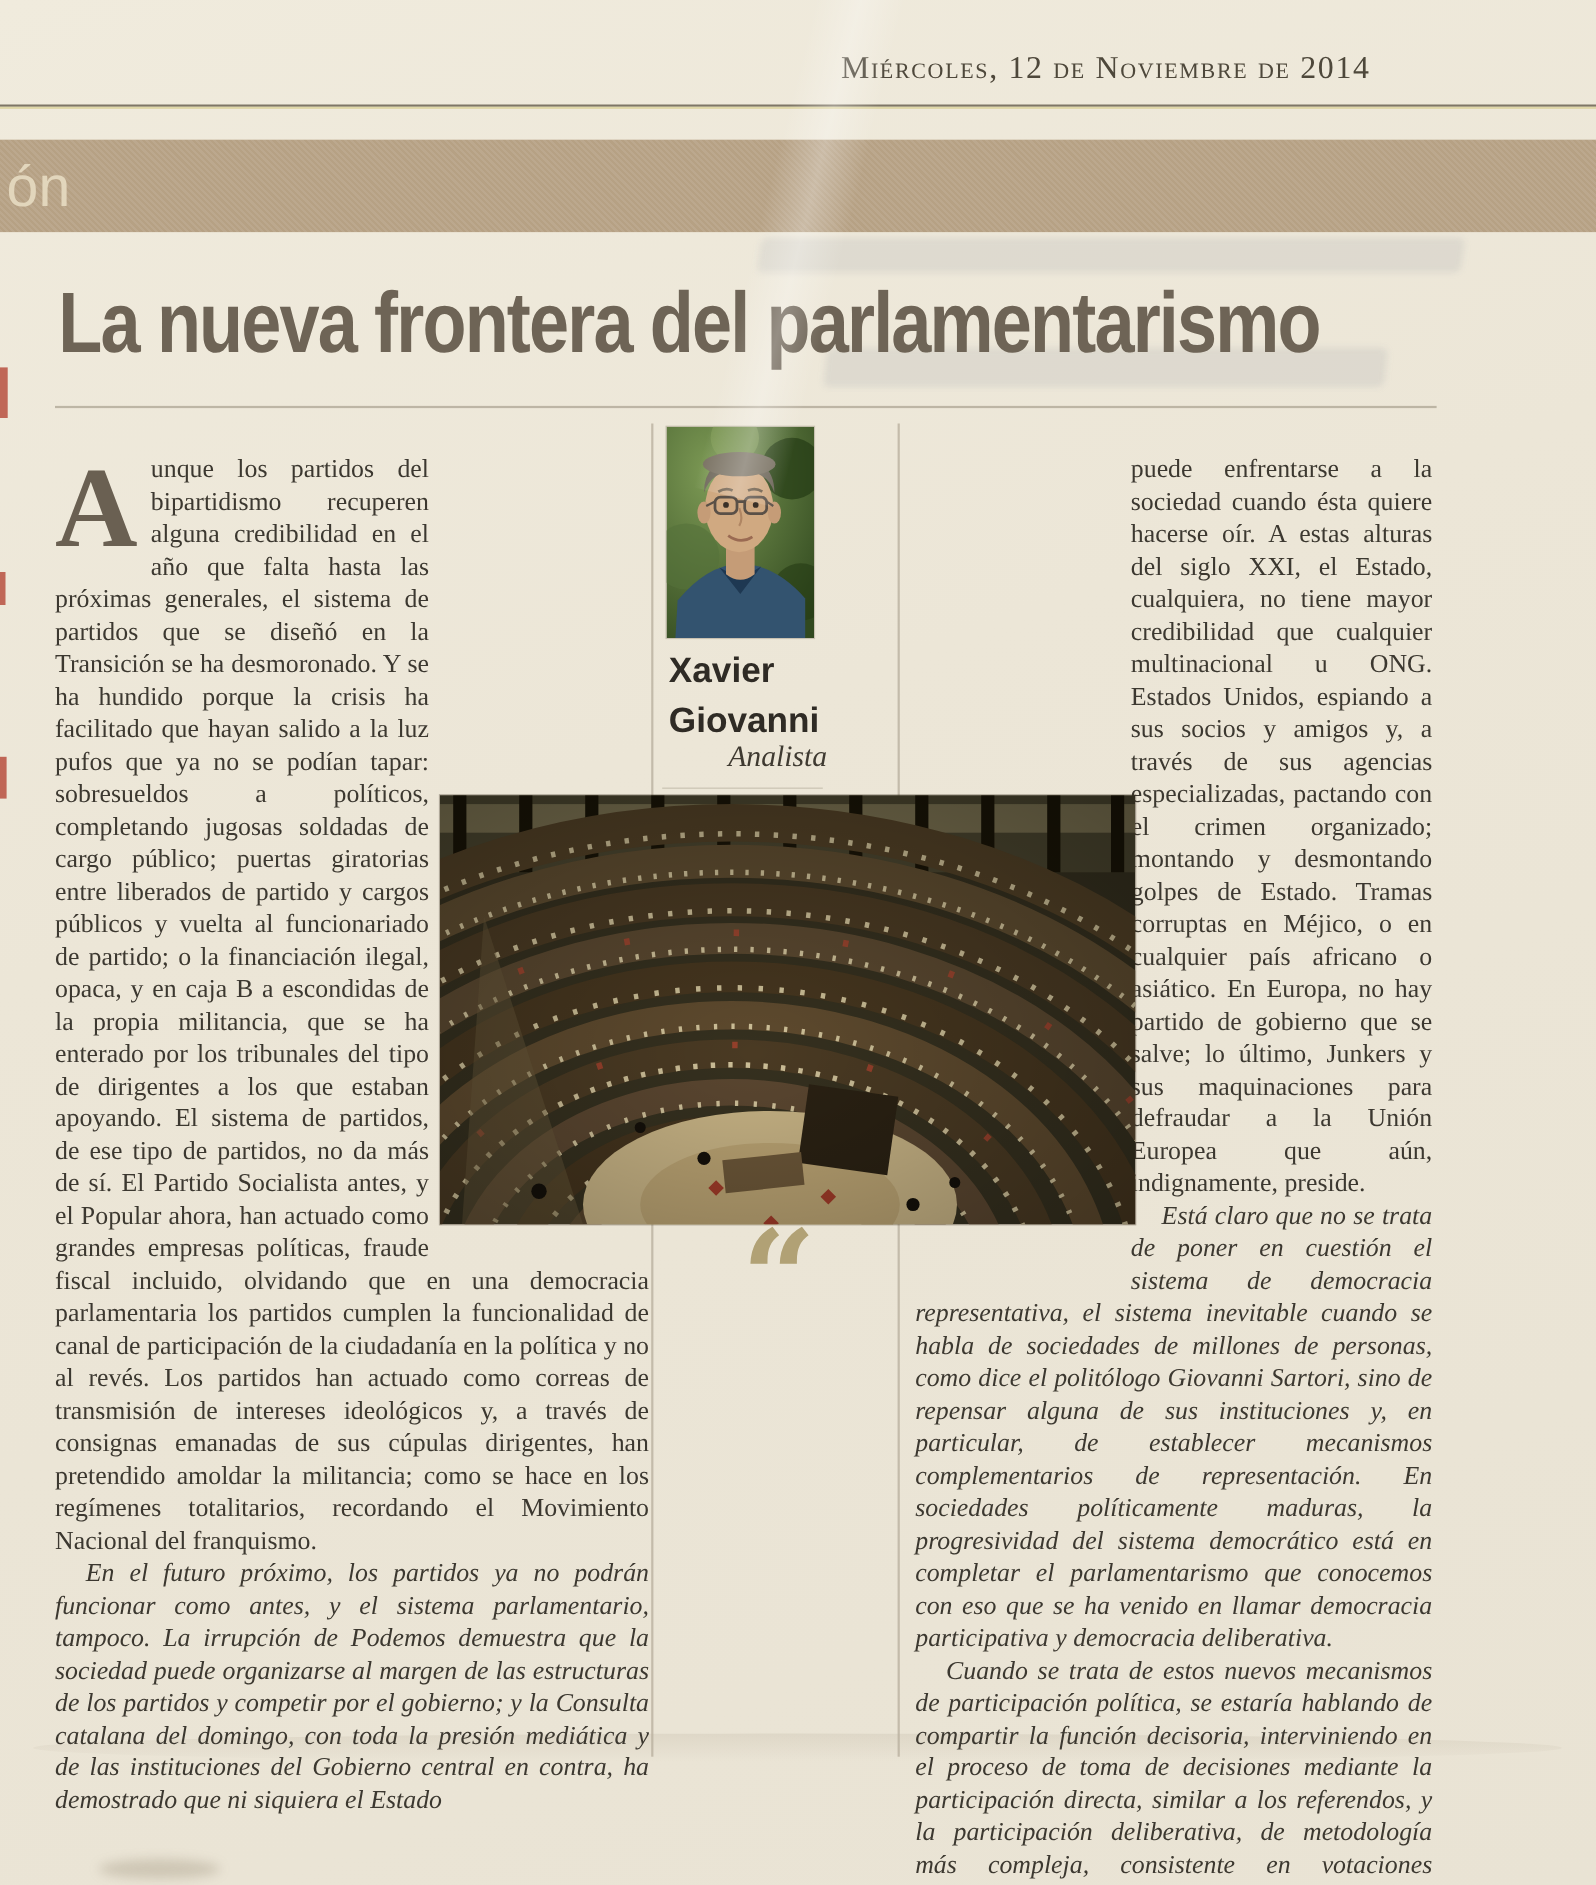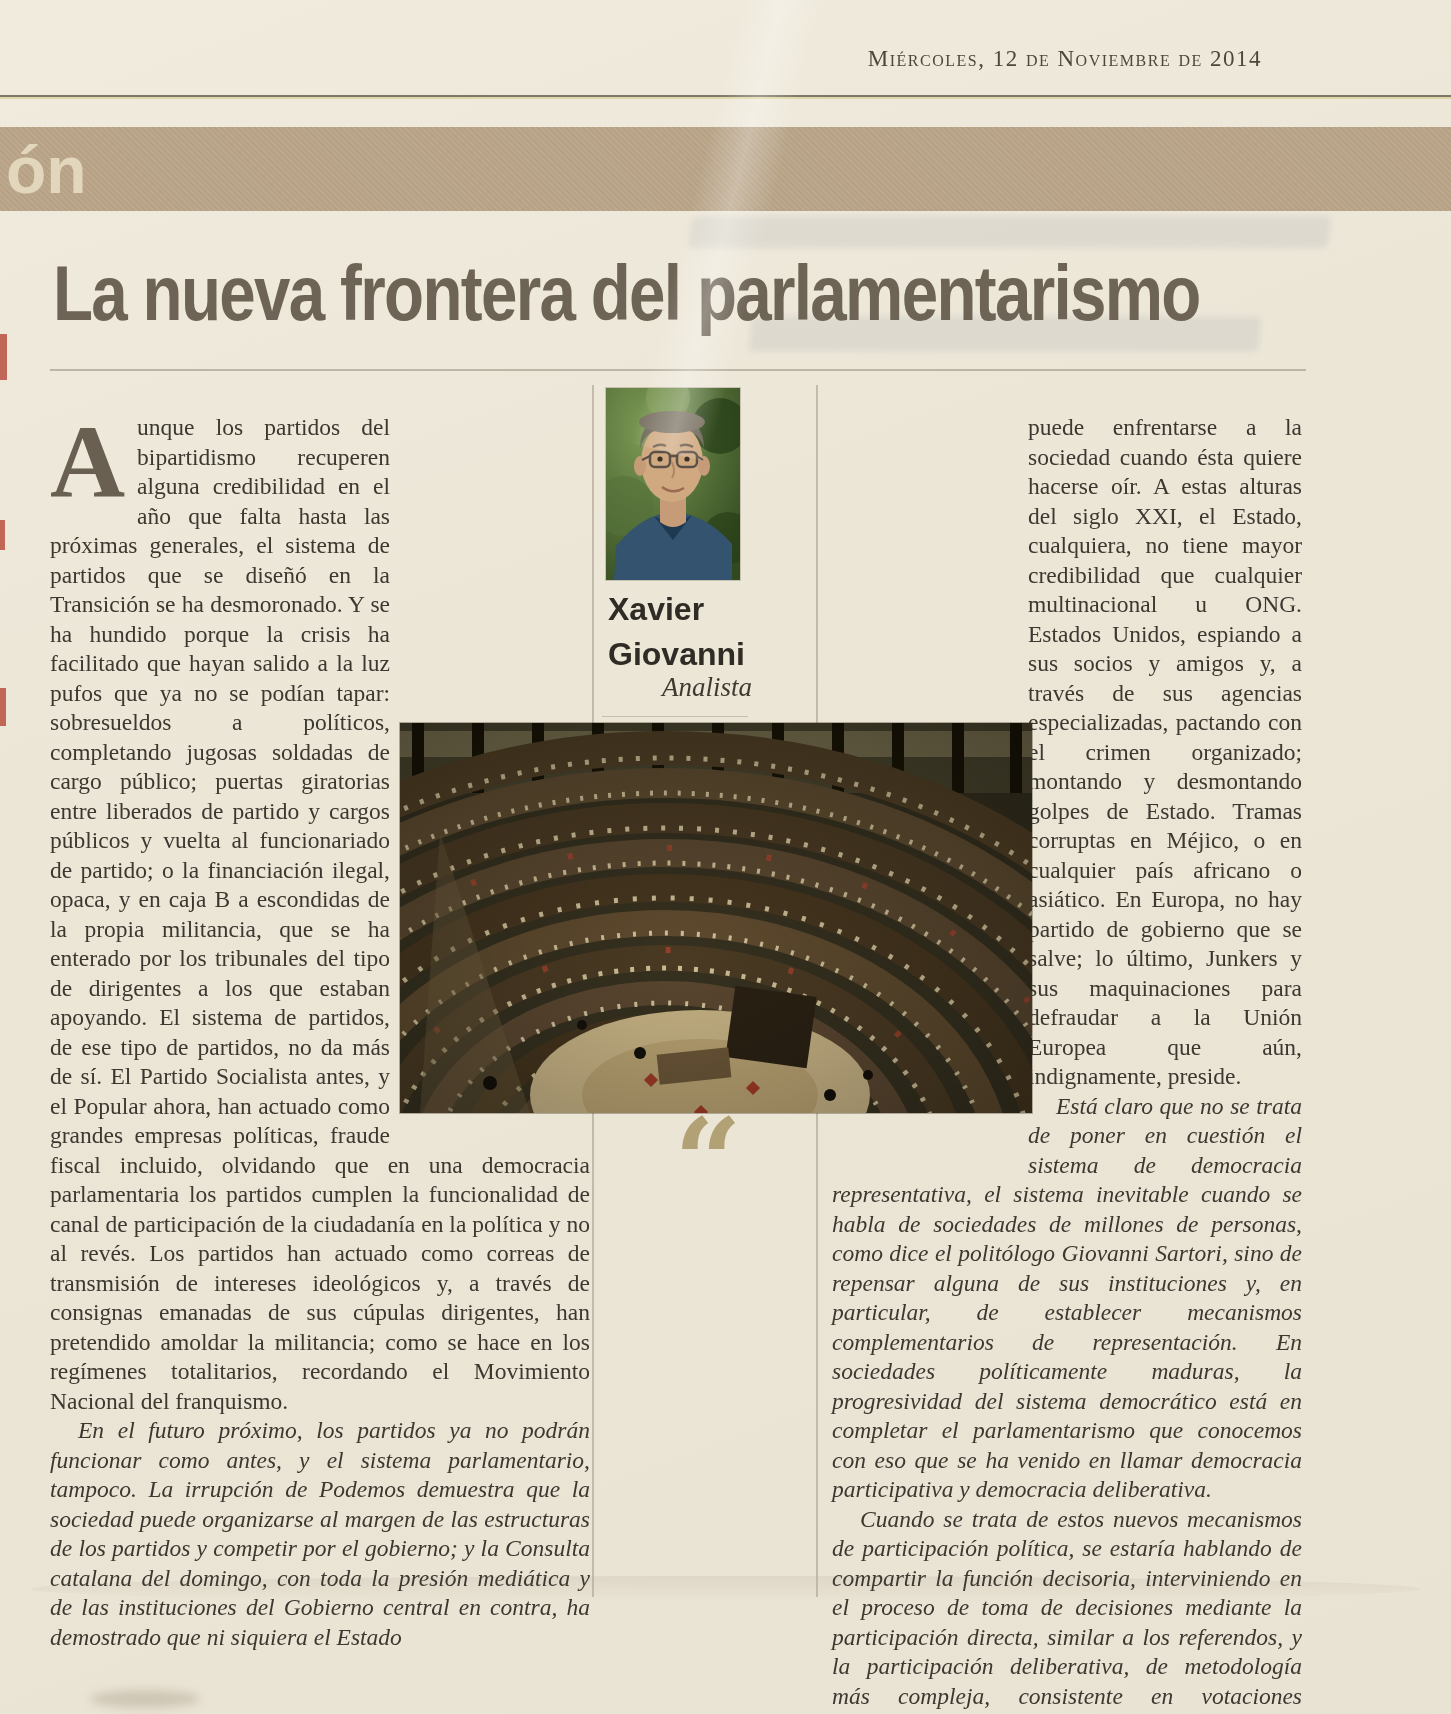--- a/index.html
+++ b/index.html
@@ -3,33 +3,33 @@
 <meta charset="utf-8">
 <style>
   html,body{margin:0;padding:0;background:#cfc9ba;}
   #page{
     position:relative;width:1451px;height:1714px;margin:0 auto;
     background:linear-gradient(160deg,#f0ebdd 0%,#ece6d7 40%,#e9e3d4 100%);
     overflow:hidden;font-family:"Liberation Serif",serif;color:#3c3830;
   }
   
   .date-line{
-    position:absolute;top:46px;right:189px;font-variant:small-caps;
-    font-size:23px;letter-spacing:1.5px;color:#4e483b;white-space:nowrap;
+    position:absolute;top:46px;right:205px;font-variant:small-caps;
+    font-size:29px;letter-spacing:1.5px;color:#4e483b;white-space:nowrap;
   }
   .rule-top{position:absolute;top:95px;left:0;width:1451px;height:2px;background:#7e7666;}
   .rule-top-yellow{position:absolute;top:97px;left:0;width:1451px;height:1.5px;background:#d9d095;opacity:.75;}
   .section-band{
     position:absolute;top:127px;left:0;width:1451px;height:84px;
     background-color:#b6a184;
     background-image:repeating-linear-gradient(45deg,rgba(255,255,255,.08) 0 2px,rgba(0,0,0,0) 2px 4px);
   }
   .section-band-label{
     position:absolute;top:130px;left:6px;font-family:"Liberation Sans",sans-serif;
-    font-size:66px;line-height:80px;color:#e5d9bf;font-weight:700;opacity:.95;
+    font-size:52px;line-height:80px;color:#e5d9bf;font-weight:400;opacity:.95;
   }
   .ghost{position:absolute;background:rgba(125,138,150,.14);filter:blur(3px);border-radius:6px;}
   .ghost-1{left:690px;top:216px;width:640px;height:32px;transform:skewX(-8deg);}
   .ghost-2{left:750px;top:316px;width:510px;height:36px;transform:skewX(-6deg);}
   .headline{
     position:absolute;left:53px;top:250px;font-family:"Liberation Sans",sans-serif;
     font-weight:700;font-size:78px;line-height:86px;color:#6e6456;letter-spacing:-2px;
     transform:scaleX(.84);transform-origin:left top;white-space:nowrap;
   }
   .rule-headline{position:absolute;left:50px;top:369px;width:1256px;height:2px;background:#a89f8f;opacity:.7;}

